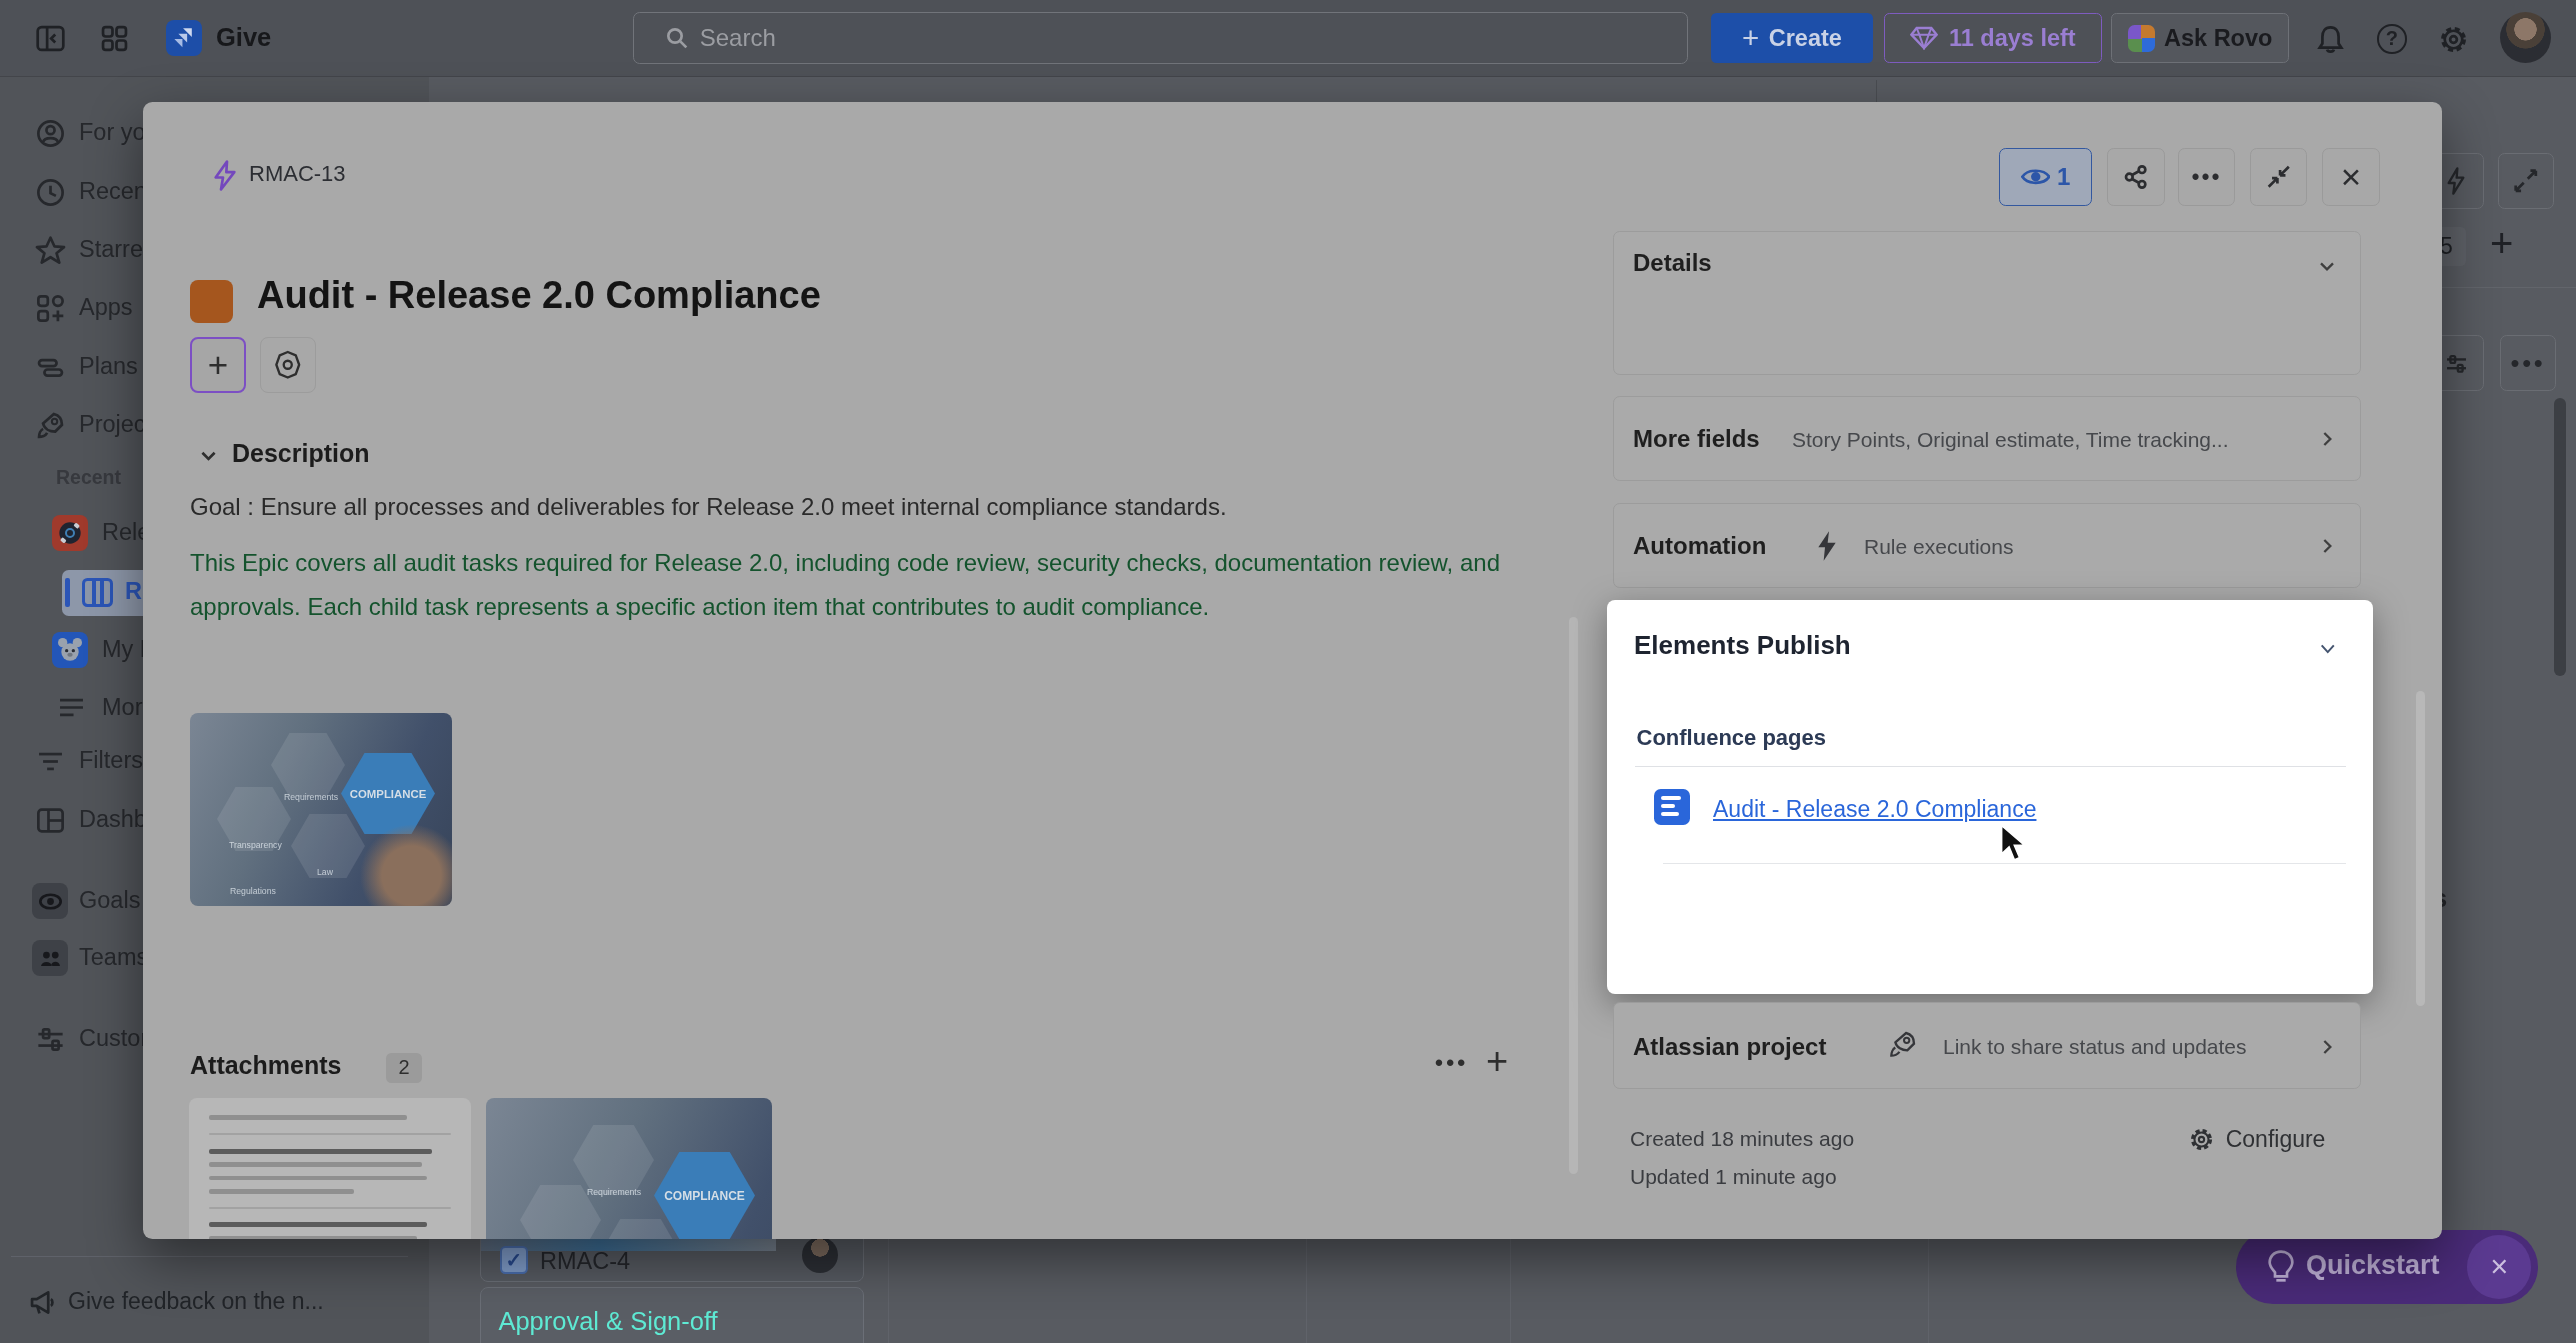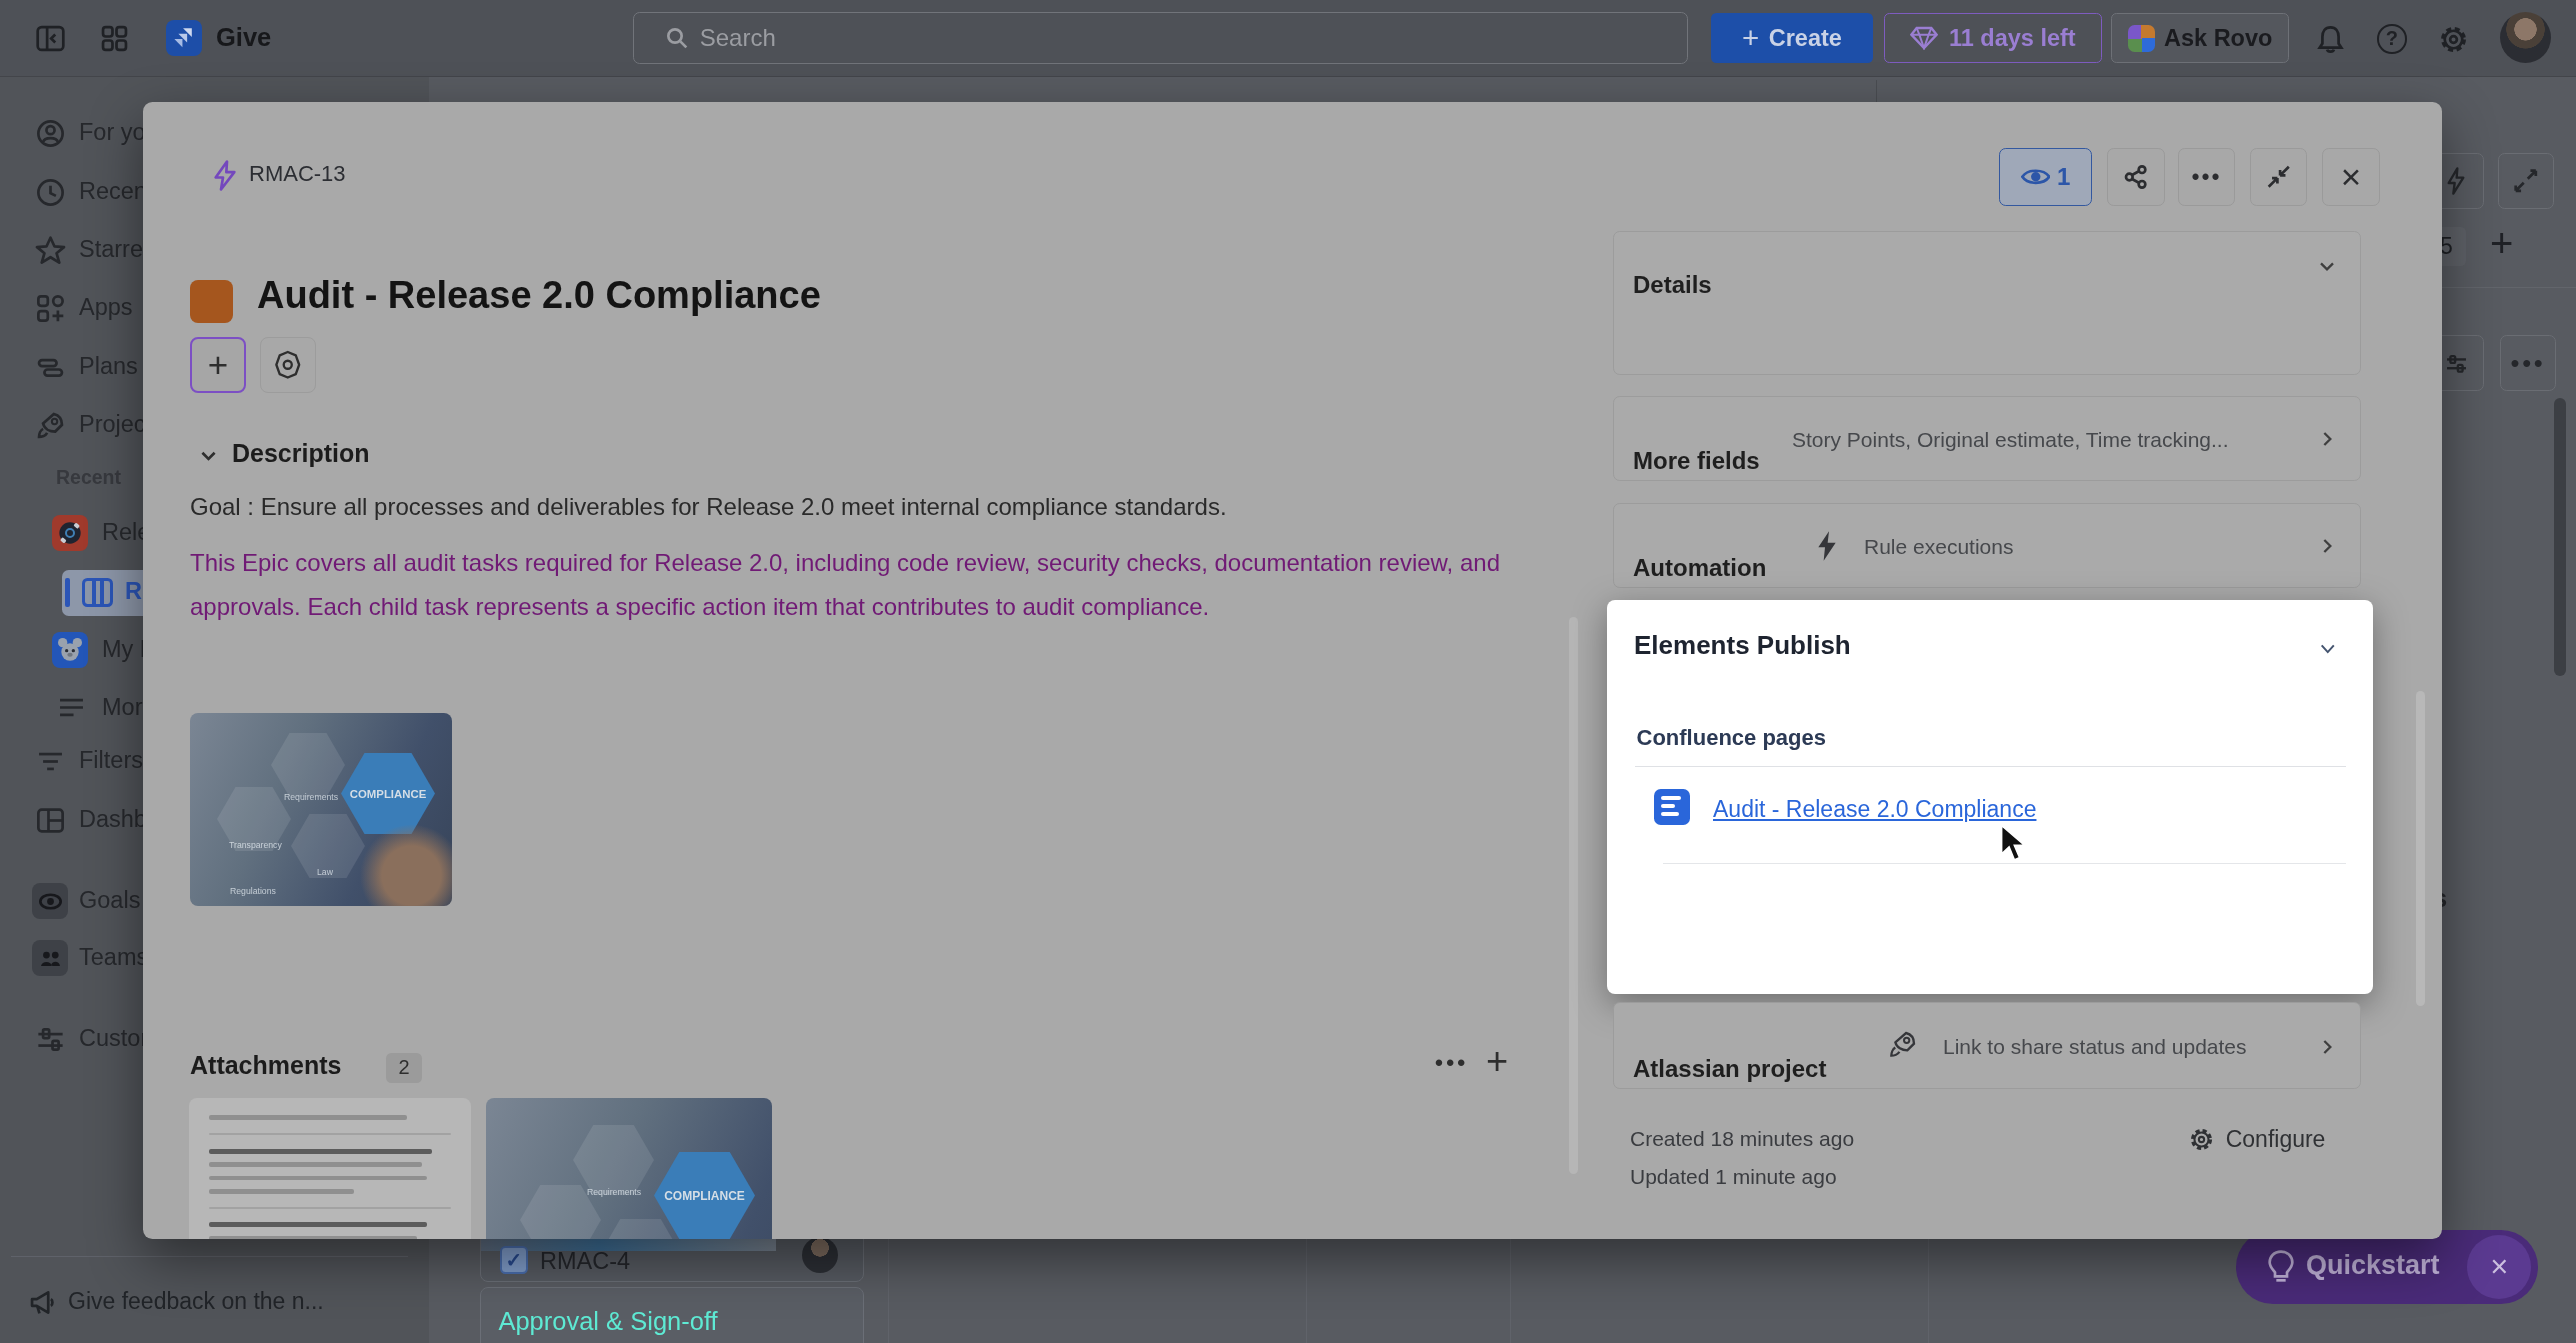--- a/index.html
+++ b/index.html
@@ -71,41 +71,41 @@
   #watch-btn { border-color:#33589f; background:#9fa8b8; color:#2c56a8; font-size:24px; font-weight:600; }
   #epic-bolt { position:absolute; left:68px; top:58px; width:28px; height:31px; color:#7448bd; }
   #issue-key { position:absolute; left:106px; top:59px; font-size:22px; font-weight:500; color:#2c2e33; }
   #epic-square { position:absolute; left:47px; top:178px; width:43px; height:43px; border-radius:8px; background:#a5561e; }
   #issue-title { position:absolute; left:114px; top:172px; font-size:38px; font-weight:bold; color:#141414; }
   #add-btn { position:absolute; left:47px; top:235px; width:56px; height:56px; border:2.7px solid #7c4fc4; border-radius:8px; background:#a6a6a6; color:#2e2e2e; font-size:35px; font-weight:300; display:flex; align-items:center; justify-content:center; }
   #apps-btn { position:absolute; left:117px; top:235px; width:56px; height:56px; border:1.3px solid #9c9c9c; border-radius:8px; background:#a8a8a8; color:#2e2e2e; display:flex; align-items:center; justify-content:center; }
   #desc-chev { position:absolute; left:54px; top:342px; width:23px; height:23px; color:#2e2e2e; }
   #desc-heading { position:absolute; left:89px; top:337px; font-size:25px; font-weight:bold; color:#1c1c1c; }
   #desc-p1 { position:absolute; left:47px; top:391px; width:1395px; font-size:24px; color:#2a2a2a; }
-  #desc-p2 { position:absolute; left:47px; top:439px; width:1389px; font-size:24px; line-height:44px; color:#701a75; }
+  #desc-p2 { position:absolute; left:47px; top:439px; width:1389px; font-size:24px; line-height:44px; color:#14532d; }
   .compliance-img { background:linear-gradient(115deg,#7b8694 0%,#61707f 35%,#41506a 70%,#374459 100%); position:relative; overflow:hidden; }
   .hex { position:absolute; clip-path:polygon(25% 0,75% 0,100% 50%,75% 100%,25% 100%,0 50%); }
   .hex.main { background:#3a7db8; color:#d5dee6; display:flex; align-items:center; justify-content:center; font-weight:bold; }
   .hex.ghost { background:rgba(255,255,255,0.10); }
   .img-lbl { position:absolute; color:rgba(230,236,242,0.75); font-size:8.7px; }
   #desc-img { position:absolute; left:47px; top:611px; width:262px; height:193px; border-radius:8px; }
   #att-heading { position:absolute; left:47px; top:949px; font-size:25px; font-weight:bold; color:#1c1c1c; }
   #att-badge { position:absolute; left:243px; top:951px; width:36px; height:29.5px; background:#9b9b9b; border-radius:5.4px; color:#2e2e2e; font-size:20px; display:flex; align-items:center; justify-content:center; }
   #att-more { position:absolute; left:1285px; top:947px; width:47px; height:32px; color:#2e2e2e; font-size:24px; letter-spacing:2.7px; text-align:center; }
   #att-add { position:absolute; left:1343px; top:938px; font-size:38px; font-weight:300; color:#2e2e2e; }
   #doc-thumb { position:absolute; left:46px; top:996px; width:282px; height:376px; border-radius:8px 8px 0 0; background:#b7b7b7; padding:17.4px 20px; overflow:hidden; }
   .tl { display:block; height:4.7px; background:#8f8f8f; border-radius:2px; margin-bottom:8.7px; }
   .tl.b { background:#5c5c5c; }
   .tl.hr { background:#a2a2a2; height:2px; margin:13.4px 0; }
   #img-thumb { position:absolute; left:343px; top:996px; width:286px; height:376px; border-radius:8px 8px 0 0; }
   #left-scroll { position:absolute; left:1426px; top:515px; width:9.4px; height:557px; background:#b6b6b6; border-radius:4.7px; }
 
   
   .card { position:absolute; left:1470px; width:748px; border:1.3px solid #9c9c9c; border-radius:6.7px; background:#aaaaaa; }
-  .card .ctitle { font-size:24px; font-weight:bold; color:#1f1f1f;margin-top:22px; }
+  .card .ctitle { font-size:24px; font-weight:bold; color:#1f1f1f; }
   .chev { position:absolute; width:20px; height:20px; color:#3f3f3f; }
   #details-card { top:129px; height:144px; overflow:hidden; }
   #details-card .ctitle { position:absolute; left:19px; top:17.4px; }
   #details-clip { position:absolute; left:0; top:70px; right:0; bottom:0; overflow:hidden; }
   #details-row { position:absolute; top:-10.7px; left:23px; width:698px; height:29.5px; font-size:21.5px; line-height:29.5px; }
   #prio-label { position:absolute; left:0; color:#4e5054; }
   #prio-dash { position:absolute; left:288px; top:12px; width:23px; height:6px; border-radius:2.7px; background:#b0682a; }
   #prio-value { position:absolute; left:330px; color:#3a3c40; }
   #morefields-card { top:294px; height:85px; }
   #morefields-card .ctitle { position:absolute; left:19px; top:28px; }

